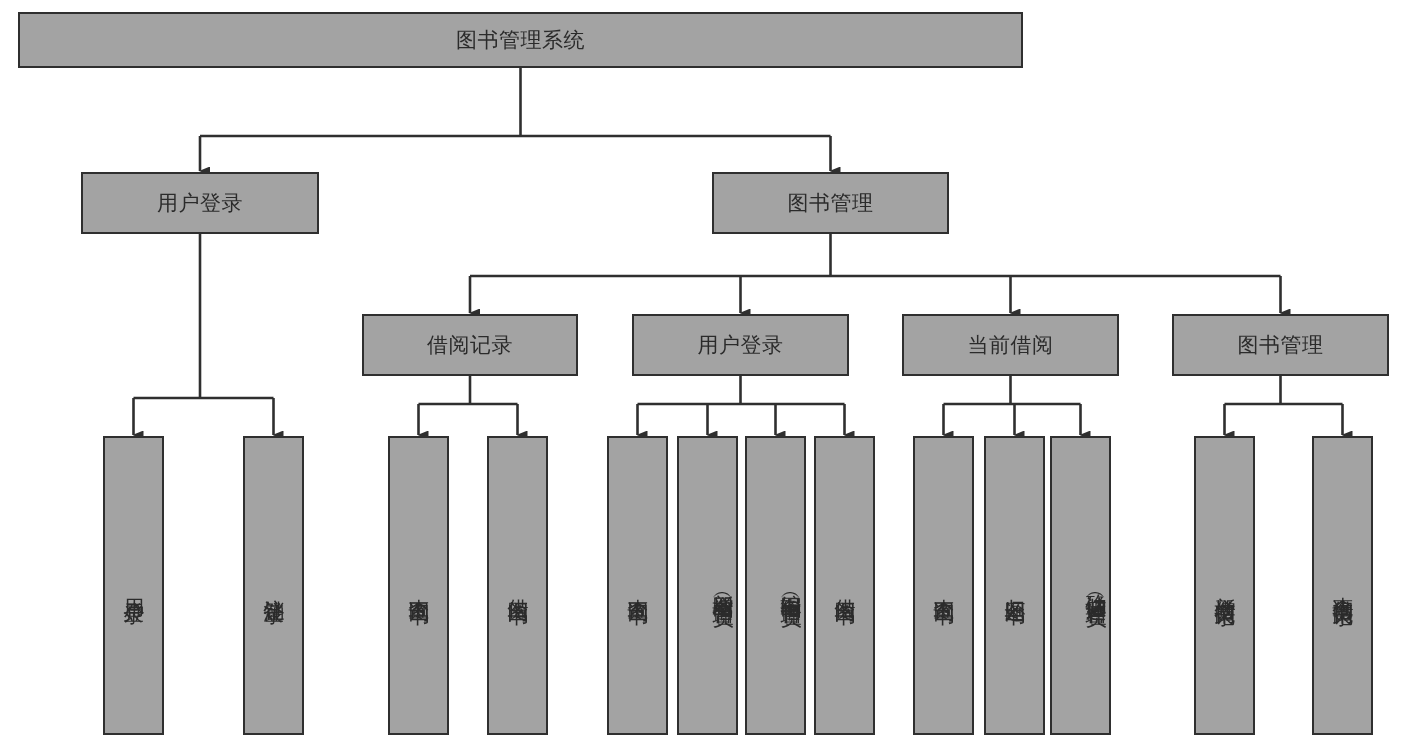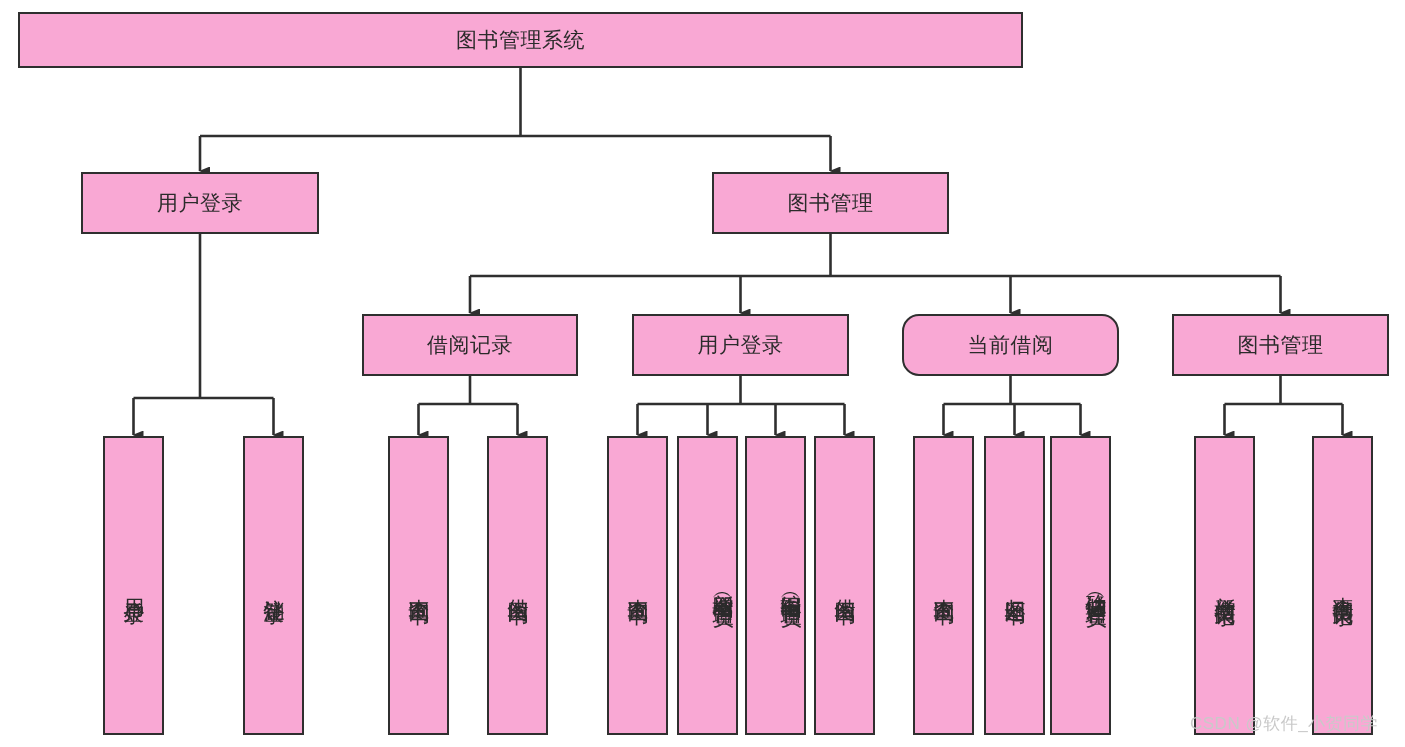--- a/index.html
+++ b/index.html
@@ -8,21 +8,21 @@
     background:#ffffff;
     font-family:"Liberation Sans","DejaVu Sans",sans-serif;
     overflow:hidden;
     position:relative;
   }
   #diagram{position:absolute;left:0;top:0;width:1405px;height:747px;}
   .node{
     position:absolute;
     box-sizing:border-box;
     border:2.5px solid #2f2f2f;
-    background:#f9a8d4;
+    background:#a3a3a3;
     color:#2b2b2b;
     display:flex;
     align-items:center;
     justify-content:center;
     text-align:center;
     letter-spacing:0.5px;
   }
   .node.h{font-size:21px;}
   .node.v{
     writing-mode:vertical-rl;
@@ -98,21 +98,21 @@
       </div>
       <div class="node h" style="left: 712px; top: 172px; width: 237px; height: 62px;">
         <span>图书管理</span>
       </div>
       <div class="node h" style="left: 362px; top: 314px; width: 216px; height: 62px;">
         <span>借阅记录</span>
       </div>
       <div class="node h" style="left: 632px; top: 314px; width: 217px; height: 62px;">
         <span>用户登录</span>
       </div>
-      <div class="node h" style="left: 902px; top: 314px; width: 217px; height: 62px; border-radius: 17px;">
+      <div class="node h" style="left: 902px; top: 314px; width: 217px; height: 62px;">
         <span>当前借阅</span>
       </div>
       <div class="node h" style="left: 1172px; top: 314px; width: 217px; height: 62px;">
         <span>图书管理</span>
       </div>
       <div class="node v" style="left: 103px; top: 436px; width: 61px; height: 299px;">
         <span>用户登录</span>
       </div>
       <div class="node v" style="left: 243px; top: 436px; width: 61px; height: 299px;">
         <span>注销登录</span>
@@ -144,14 +144,13 @@
       <div class="node v toptext" style="left: 1050px; top: 436px; width: 61px; height: 299px;">
         <span>确认归还（管理员）</span>
       </div>
       <div class="node v" style="left: 1194px; top: 436px; width: 61px; height: 299px;">
         <span>新增借阅记录</span>
       </div>
       <div class="node v" style="left: 1312px; top: 436px; width: 61px; height: 299px;">
         <span>查询借阅记录</span>
       </div>
     </div>
-  <div class="watermark">CSDN @软件_小贺同学</div>
 </div>
 
 </body></html>

